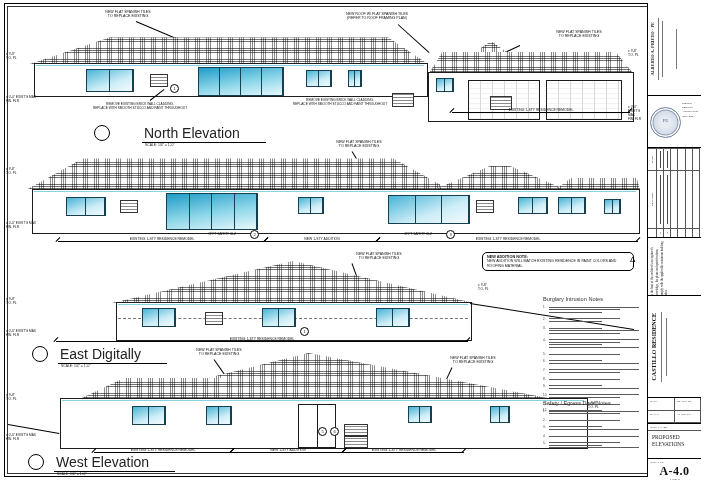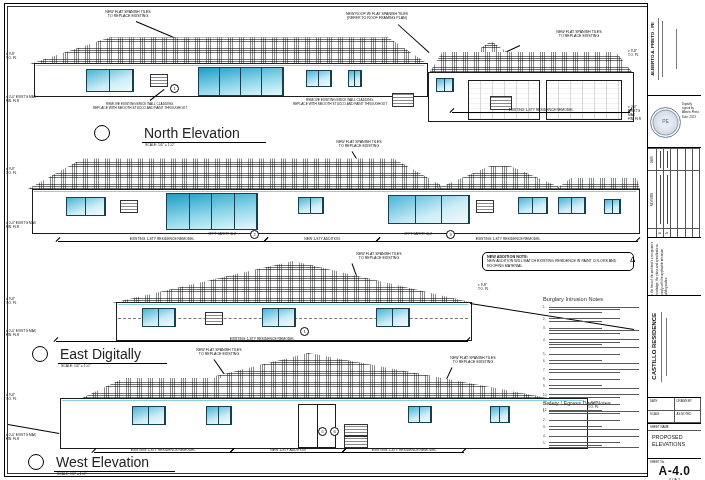--- a/index.html
+++ b/index.html
@@ -51,21 +51,21 @@
   
   .notes{position:absolute;width:100px;}
   .ntitle{font-size:5.6px;color:#333;margin-bottom:3px;}
   .nitem{display:flex;margin-bottom:2.4px;}
   .nnum{font-size:3px;width:6px;flex:0 0 6px;color:#333;}
   .ntext{flex:1;}
   .tline{display:block;height:1px;background:#5a5a5a;margin:1.6px 0;}
   i.tline{width:90%;}
 
   
-  .tb{position:absolute;top:3px;bottom:3px;right:4px;width:53px;background:#fff;border-left:1.4px solid #000;}
+  .tb{position:absolute;top:3px;bottom:3px;right:4px;width:53px;background:#fff;border-left:1.4px solid #000;font-family:Liberation Serif, serif;}
   .tb-sec{position:relative;border-bottom:1px solid #000;overflow:hidden;}
   .vtext{writing-mode:vertical-rl;transform:rotate(180deg);}
   .vbar{width:1px;background:#777;}
   .seal{position:absolute;left:2px;top:11px;width:29px;height:29px;border-radius:50%;
         border:1.4px solid #76839f;box-shadow:inset 0 0 0 1.5px #fff,inset 0 0 0 2.5px #8e9cb4;
         background:radial-gradient(circle,#e7ecf3 25%,#c6d1e0 75%);}
   .seal::after{content:"PE";position:absolute;left:0;right:0;top:10px;text-align:center;font-size:5px;color:#5a6c8e;}
   .sig{position:absolute;left:34px;top:6px;width:18px;font-size:2.8px;line-height:1.5;color:#222;}
   .rot{position:absolute;left:0;top:0;width:89px;height:52px;transform:rotate(-90deg) translateX(-89px);transform-origin:top left;}
   .revgrid{display:grid;grid-template-columns:9px 1fr 22px;grid-template-rows:9px repeat(6,1fr);width:100%;height:100%;}

